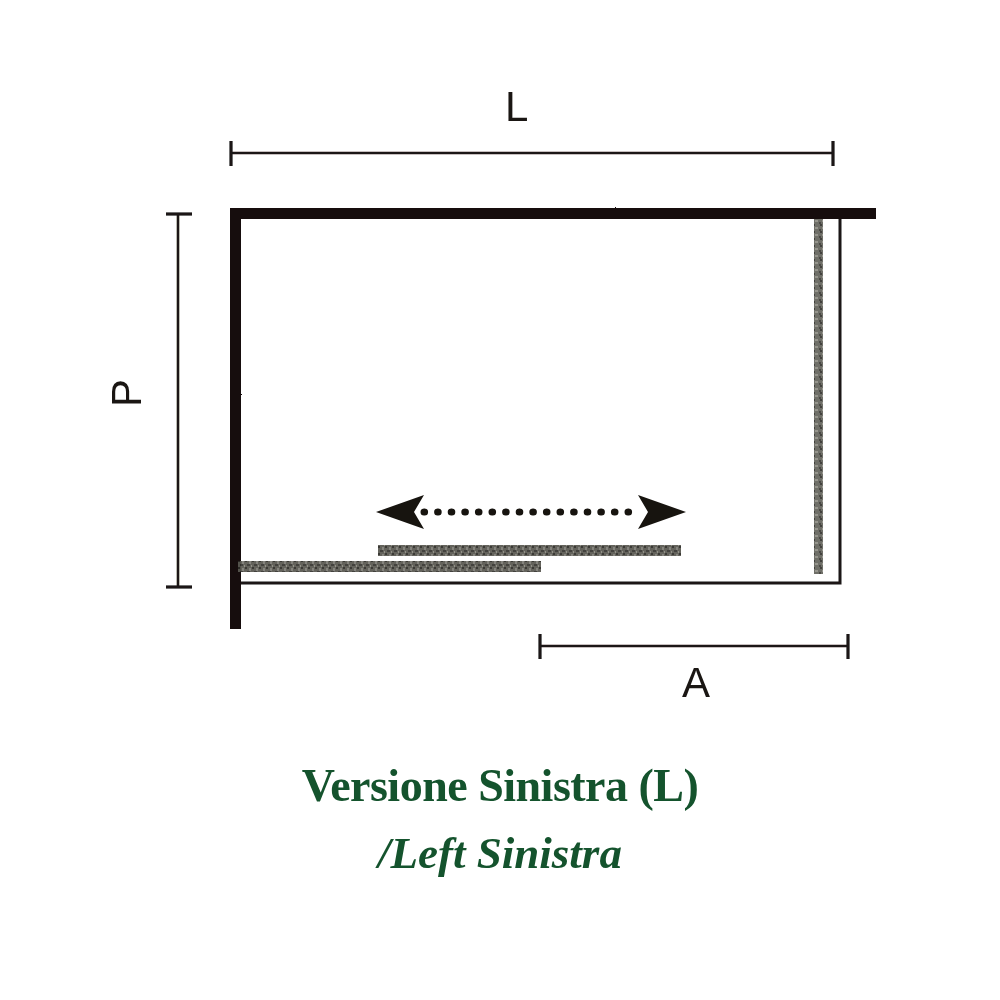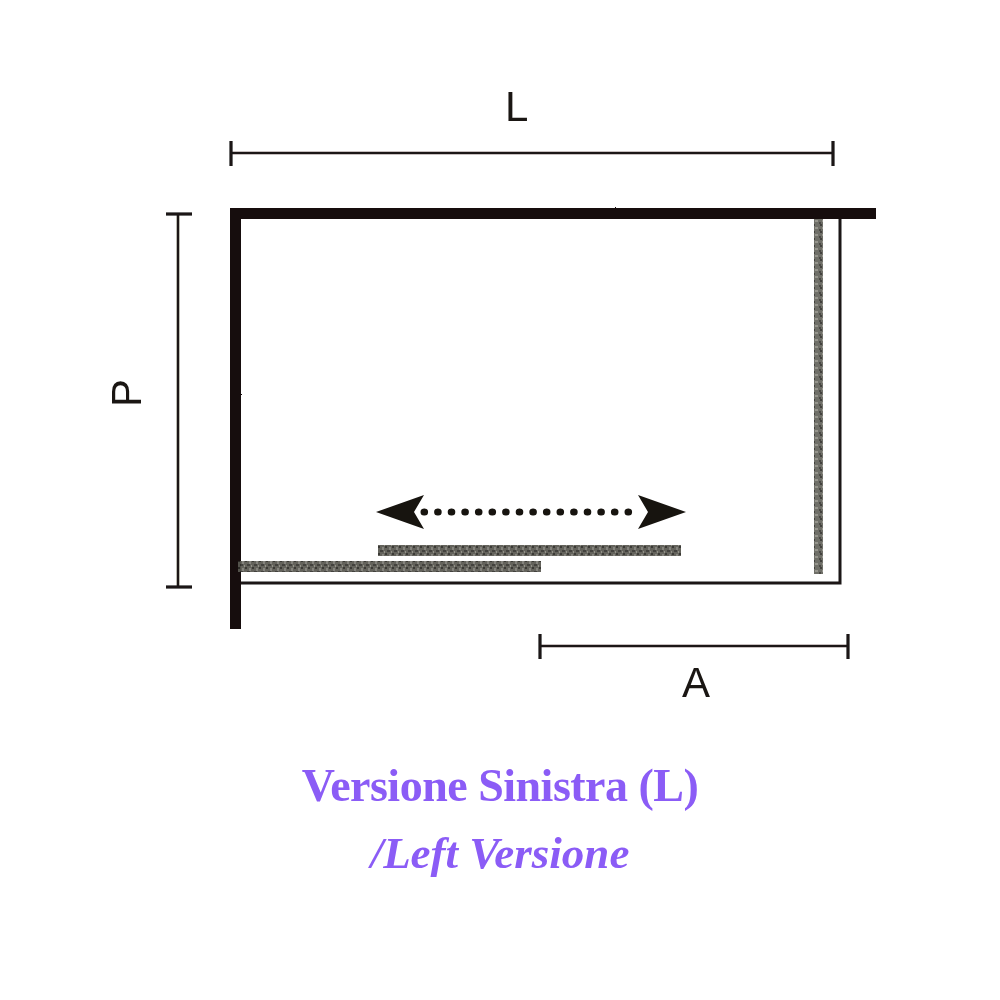--- a/index.html
+++ b/index.html
@@ -54,21 +54,21 @@
     top: 372px;
     font-size: 42px;
     font-weight: 400;
     transform: rotate(-90deg);
     transform-origin: 50% 50%;
   }
   .caption {
     position: absolute;
     width: 1000px;
     text-align: center;
-    color: #8b5cf6;
+    color: #14532d;
     line-height: 1.04;
     white-space: nowrap;
   }
   #caption-it {
     left: 0;
     top: 762px;
     font-family: "Liberation Serif", serif;
     font-weight: bold;
     font-size: 46px;
     letter-spacing: -0.5px;
@@ -166,15 +166,15 @@
   </svg>
 
   <div class="cap-label" id="label-L">L</div>
 
   <div class="cap-label" id="label-P">P</div>
 
   <div class="cap-label" id="label-A">A</div>
 
   <div class="caption" id="caption-it">Versione Sinistra (L)</div>
 
-  <div class="caption" id="caption-en">/Left Versione</div>
+  <div class="caption" id="caption-en">/Left Sinistra</div>
 
 </div>
 
 </body></html>

